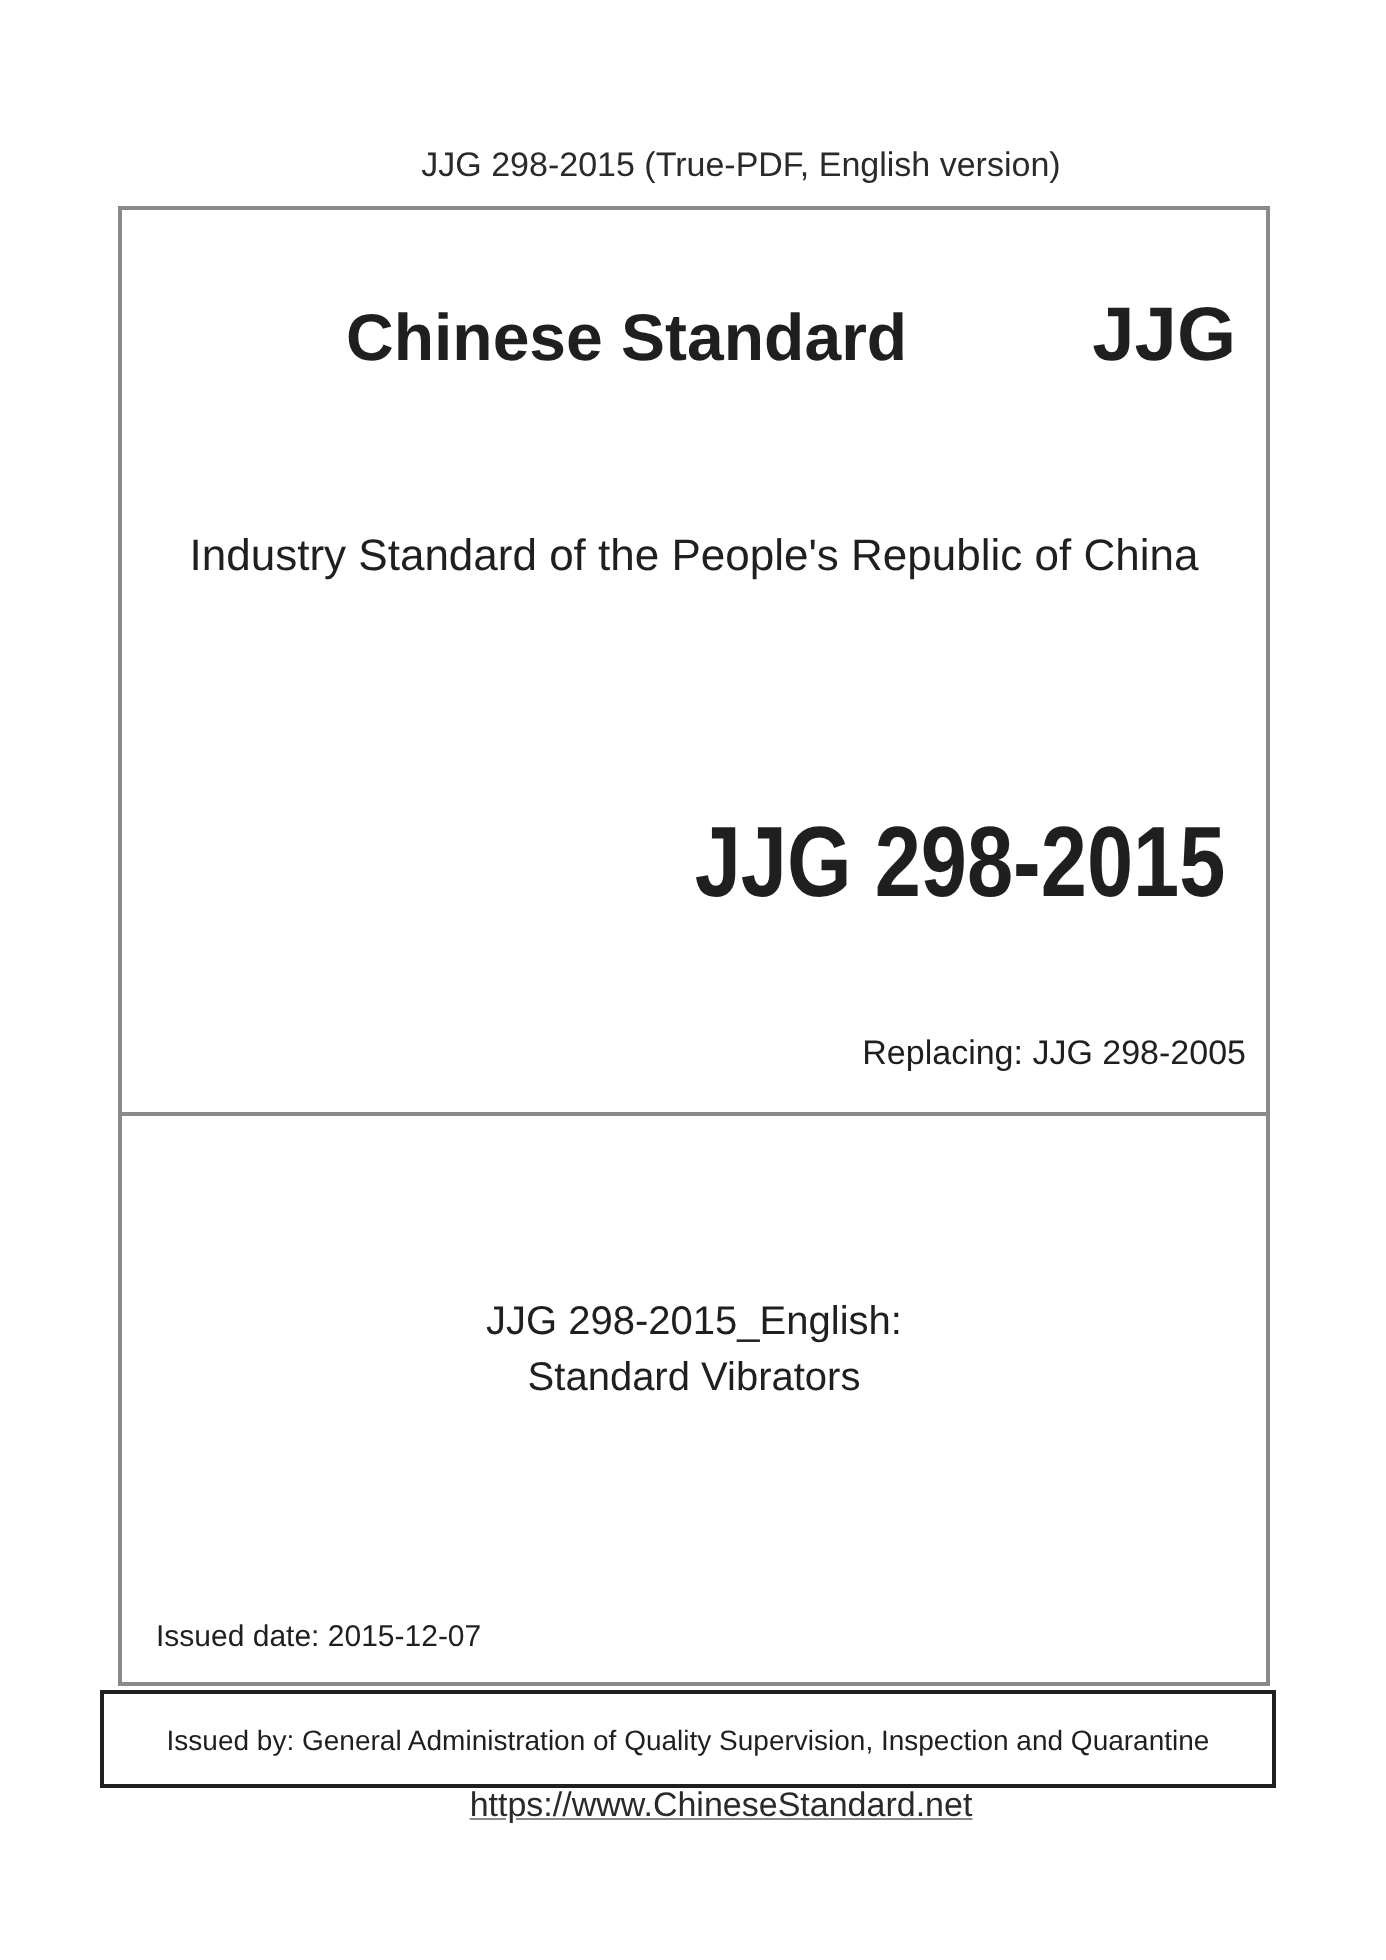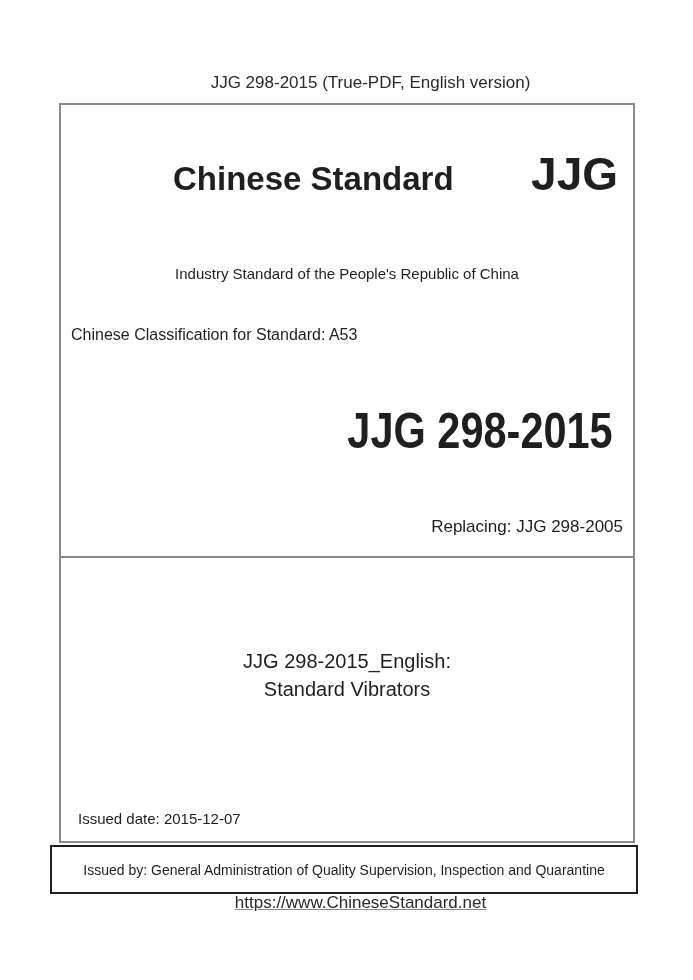--- a/index.html
+++ b/index.html
@@ -48,31 +48,31 @@
     justify-content: space-between;
     align-items: baseline;
     padding: 0 15px 0 112px;
   }
   .brand {
     font-size: 33px;
     font-weight: bold;
     white-space: nowrap;
   }
   .logo {
-    font-size: 46px;
+    font-size: 38px;
     font-weight: bold;
     white-space: nowrap;
   }
   .subtitle {
     position: absolute;
     top: 160px;
     left: 0;
     width: 100%;
     text-align: center;
-    font-size: 15px;
+    font-size: 22px;
   }
   .classification {
     position: absolute;
     top: 221px;
     left: 10px;
     font-size: 16px;
   }
   .standard-number {
     position: absolute;
     top: 297px;
@@ -162,21 +162,20 @@
 <div class="page">
 
   <div class="header-title">JJG 298-2015 (True-PDF, English version)</div>
 
   <div class="box-top">
     <div class="brand-row">
       <span class="brand">Chinese Standard</span>
       <span class="logo">JJG</span>
     </div>
     <div class="subtitle">Industry Standard of the People's Republic of China</div>
-    <div class="classification">Chinese Classification for Standard: A53</div>
     <div class="standard-number">
       <span class="squeeze">JJG 298-2015</span>
     </div>
     <div class="replacing">Replacing: JJG 298-2005</div>
   </div>
 
   <div class="box-mid">
     <div class="title-block">
       <div>JJG 298-2015_English:</div>
       <div>Standard Vibrators</div>

